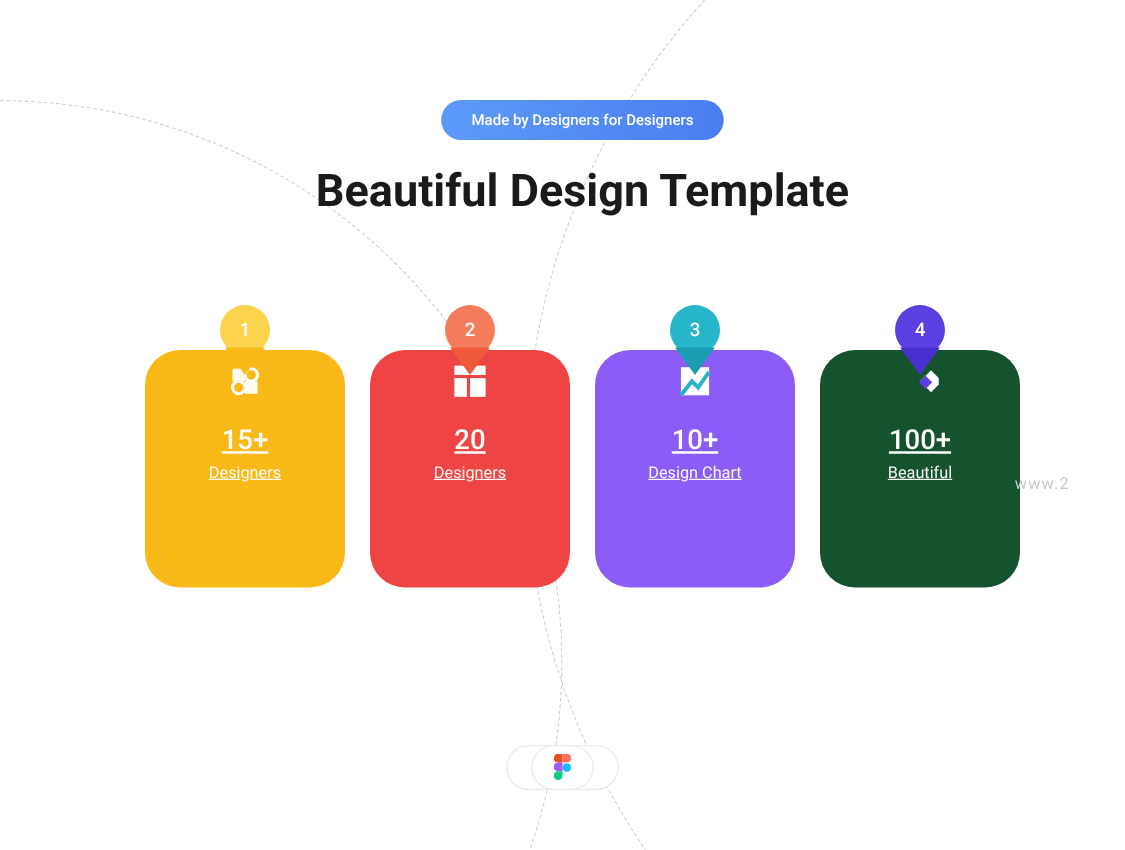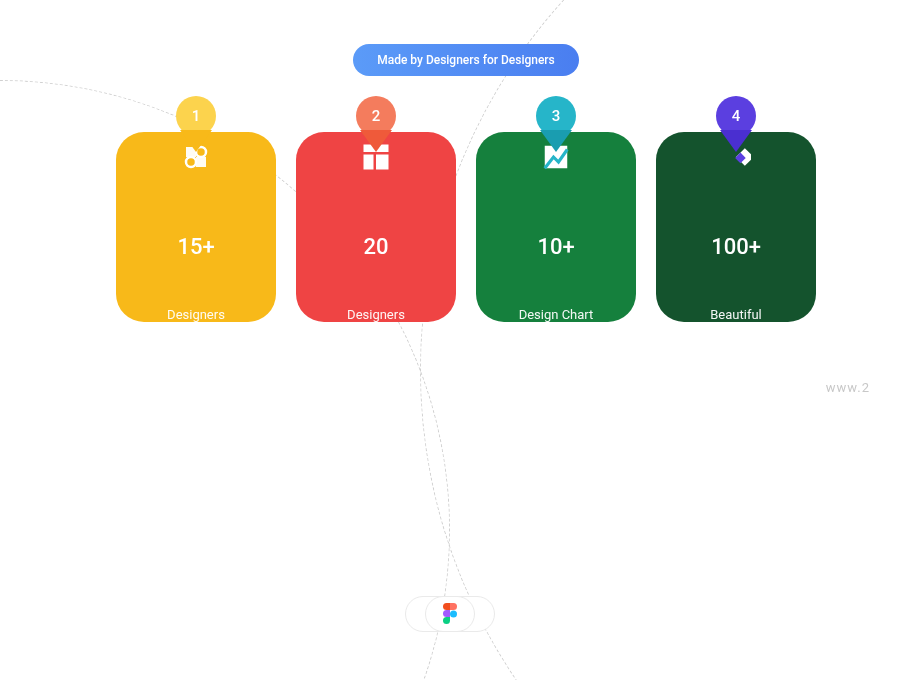--- a/index.html
+++ b/index.html
@@ -30,21 +30,21 @@
       width: 1100px;
       height: 1100px;
       right: -620px;
       top: -180px;
     }
     .content {
       position: relative;
       display: flex;
       flex-direction: column;
       align-items: center;
-      padding-top: 44px;
+      padding-top: 80px;
       margin-left: 32px;
     }
     .badge {
       background: linear-gradient(90deg, #5b9bf8 0%, #4a7ef0 100%);
       color: #ffffff;
       padding: 9px 24px;
       border-radius: 20px;
       font-size: 12px;
       font-weight: 500;
       margin-bottom: 20px;
@@ -89,24 +89,25 @@
       border-right: 16px solid transparent;
       margin: -6px auto 0;
     }
     .card {
       width: 160px;
       height: 190px;
       border-radius: 28px;
       display: flex;
       flex-direction: column;
       align-items: center;
-      justify-content: space-between;
+      justify-content: flex-start;
       gap: 6px;
       color: #ffffff;
       padding-top: 10px;
+      text-decoration: underline;
     }
     .card-icon {
       width: 30px;
       height: 30px;
       margin-bottom: 14px;
     }
     .card-value {
       font-size: 22px;
       font-weight: 500;
     }
@@ -117,21 +118,21 @@
     }
     
     .card-1 { background: #f8b919; }
     .pin-1 .pin-circle { background: #fcd34d; }
     .pin-1 .pin-tail { border-top: 22px solid #f8b919; }
 
     .card-2 { background: #ef4444; }
     .pin-2 .pin-circle { background: #f47c5d; }
     .pin-2 .pin-tail { border-top: 22px solid #ef5a3a; }
 
-    .card-3 { background: #15803d; }
+    .card-3 { background: #8b5cf6; }
     .pin-3 .pin-circle { background: #26b5c9; }
     .pin-3 .pin-tail { border-top: 22px solid #1a9db0; }
 
     .card-4 { background: #14532d; }
     .pin-4 .pin-circle { background: #5b3fe0; }
     .pin-4 .pin-tail { border-top: 22px solid #4a2fd0; }
 
     .footer-logo {
       position: absolute;
       bottom: 55px;
@@ -151,35 +152,36 @@
     .pill-wide { width: 90px; }
     .pill-narrow { width: 50px; }
     .figma-logo {
       position: relative;
       z-index: 3;
       width: 14px;
       height: 22px;
     }
     .watermark {
       position: absolute;
-      right: 30px;
+      right: 44px;
       top: 380px;
       font-size: 13px;
       color: #c8c8c8;
       letter-spacing: 1px;
     }
   </style>
 </head>
 <body>
 
 <div class="dashed-circle circle-left"></div>
 <div class="dashed-circle circle-right"></div>
 
 <div class="content">
   <div class="badge">Made by Designers for Designers</div>
+  <h1 class="title">Beautiful Design Template</h1>
 
   <div class="cards-row">
 
     <div class="card-wrapper">
       <div class="pin pin-1">
         <div class="pin-circle">1</div>
         <div class="pin-tail"></div>
       </div>
       <div class="card card-1">
         <div class="card-icon">

